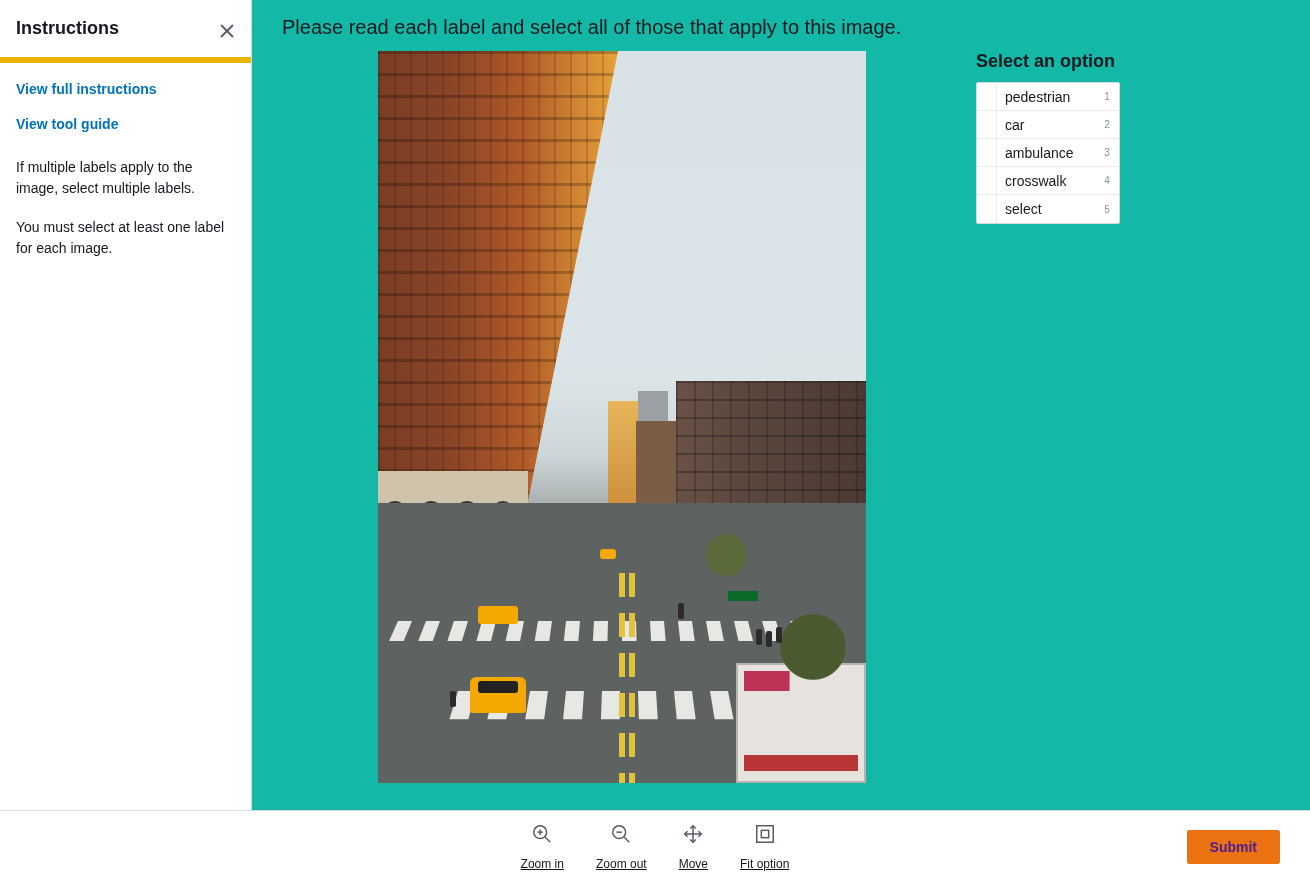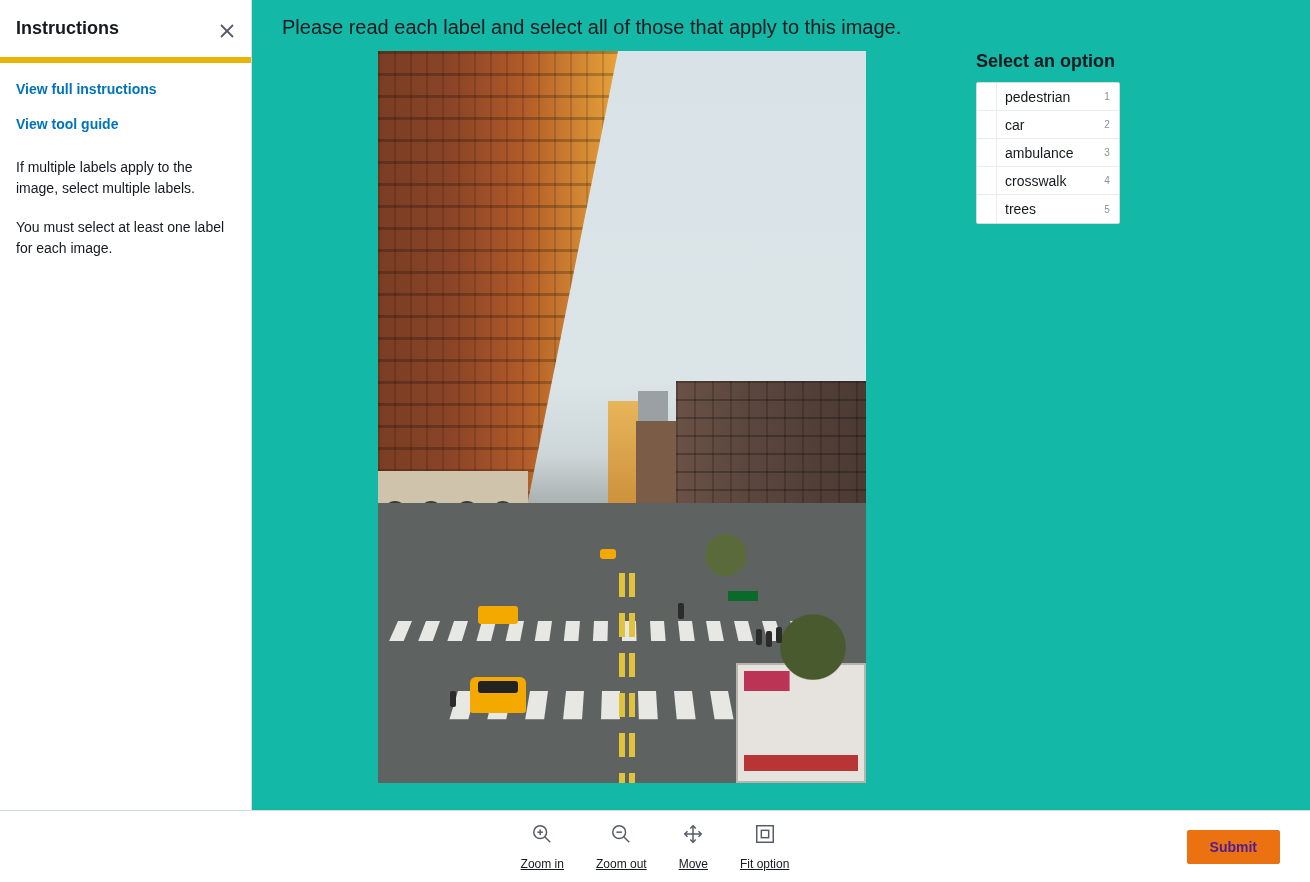--- a/index.html
+++ b/index.html
@@ -156,21 +156,21 @@
             <div class="option-label">ambulance</div>
             <div class="option-num">3</div>
           </div>
           <div class="option-item">
             <div class="option-check"></div>
             <div class="option-label">crosswalk</div>
             <div class="option-num">4</div>
           </div>
           <div class="option-item">
             <div class="option-check"></div>
-            <div class="option-label">trees</div>
+            <div class="option-label">select</div>
             <div class="option-num">5</div>
           </div>
         </div>
       </div>
     </div>
   </main>
 </div>
 
 <footer class="footer">
   <div class="tools">

